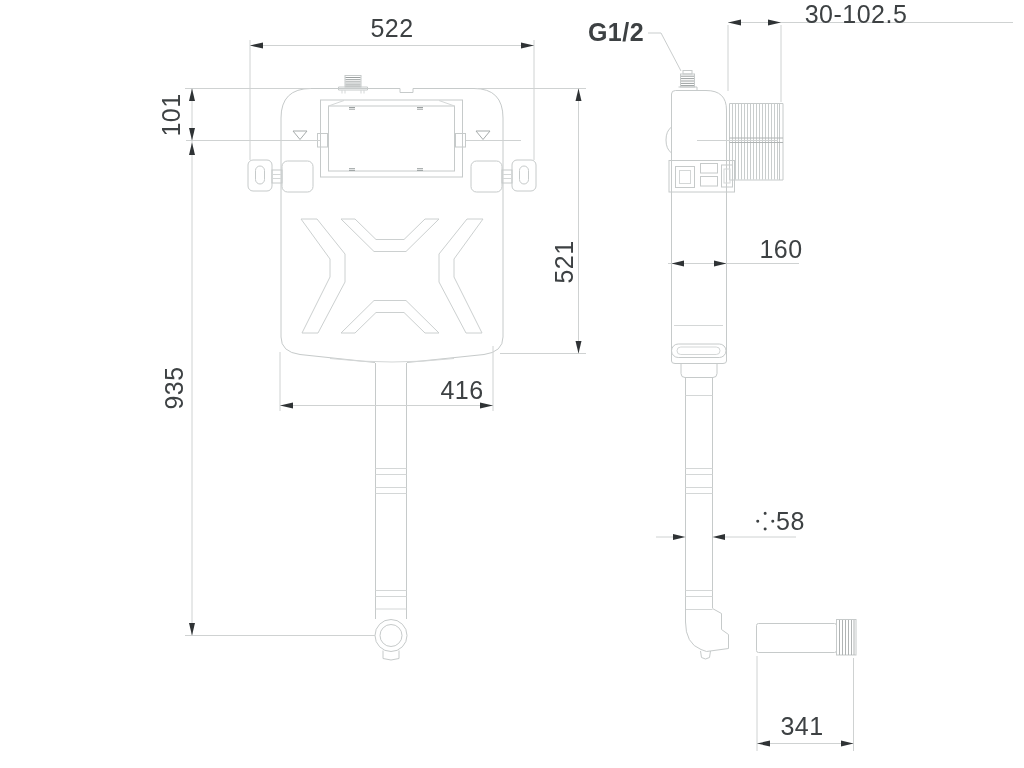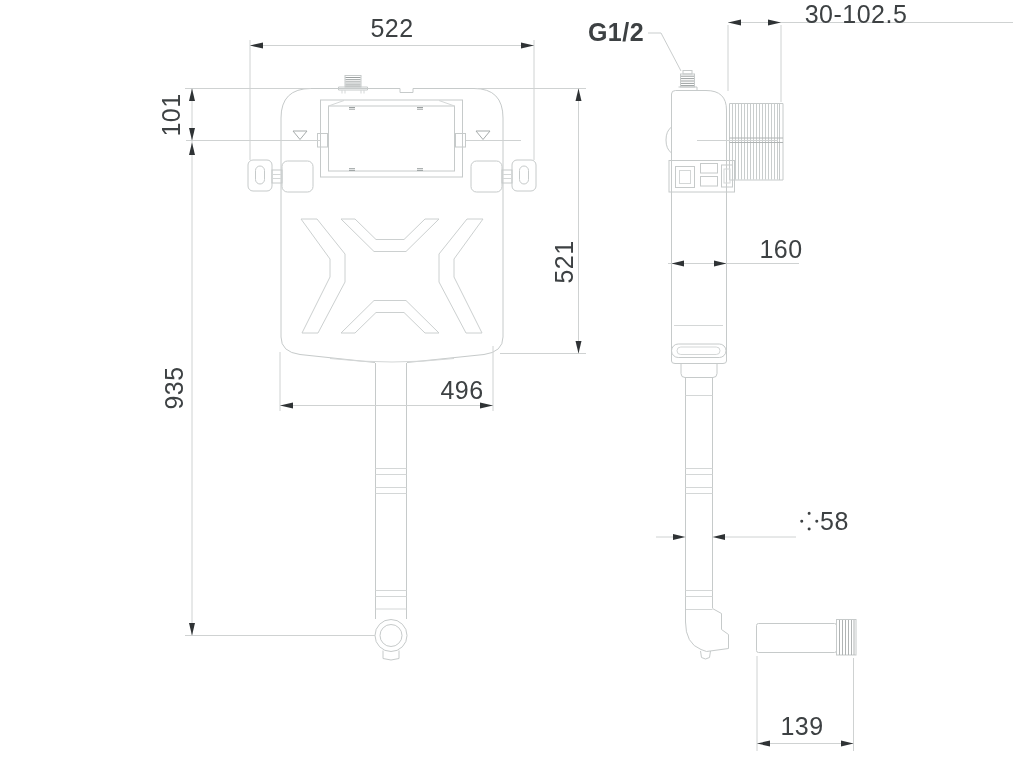--- a/index.html
+++ b/index.html
@@ -191,20 +191,20 @@
       <polygon class="arrow" points="757,743.5 770,740.5 770,746.5"></polygon>
       <polygon class="arrow" points="853.5,743.5 841,740.5 841,746.5"></polygon>
     </g>
   </g>
 </svg>
 
 <div class="dim-label" style="left:392px;top:28px;">522</div>
 <div class="dim-label rot" style="left:171px;top:115px;">101</div>
 <div class="dim-label rot" style="left:174px;top:388px;">935</div>
 <div class="dim-label rot" style="left:564px;top:262px;">521</div>
-<div class="dim-label" style="left:462px;top:390px;">496</div>
+<div class="dim-label" style="left:462px;top:390px;">416</div>
 <div class="dim-label" style="left:616px;top:32px;font-weight:bold;">G1/2</div>
 <div class="dim-label" style="left:856px;top:14px;">30-102.5</div>
 <div class="dim-label" style="left:781px;top:249px;">160</div>
-<div class="dim-label" style="left:780px;top:521px;margin-left:44px;">⁘58</div>
-<div class="dim-label" style="left:802px;top:726px;">139</div>
+<div class="dim-label" style="left:780px;top:521px;">⁘58</div>
+<div class="dim-label" style="left:802px;top:726px;">341</div>
 
 </div>
 
 </body></html>

